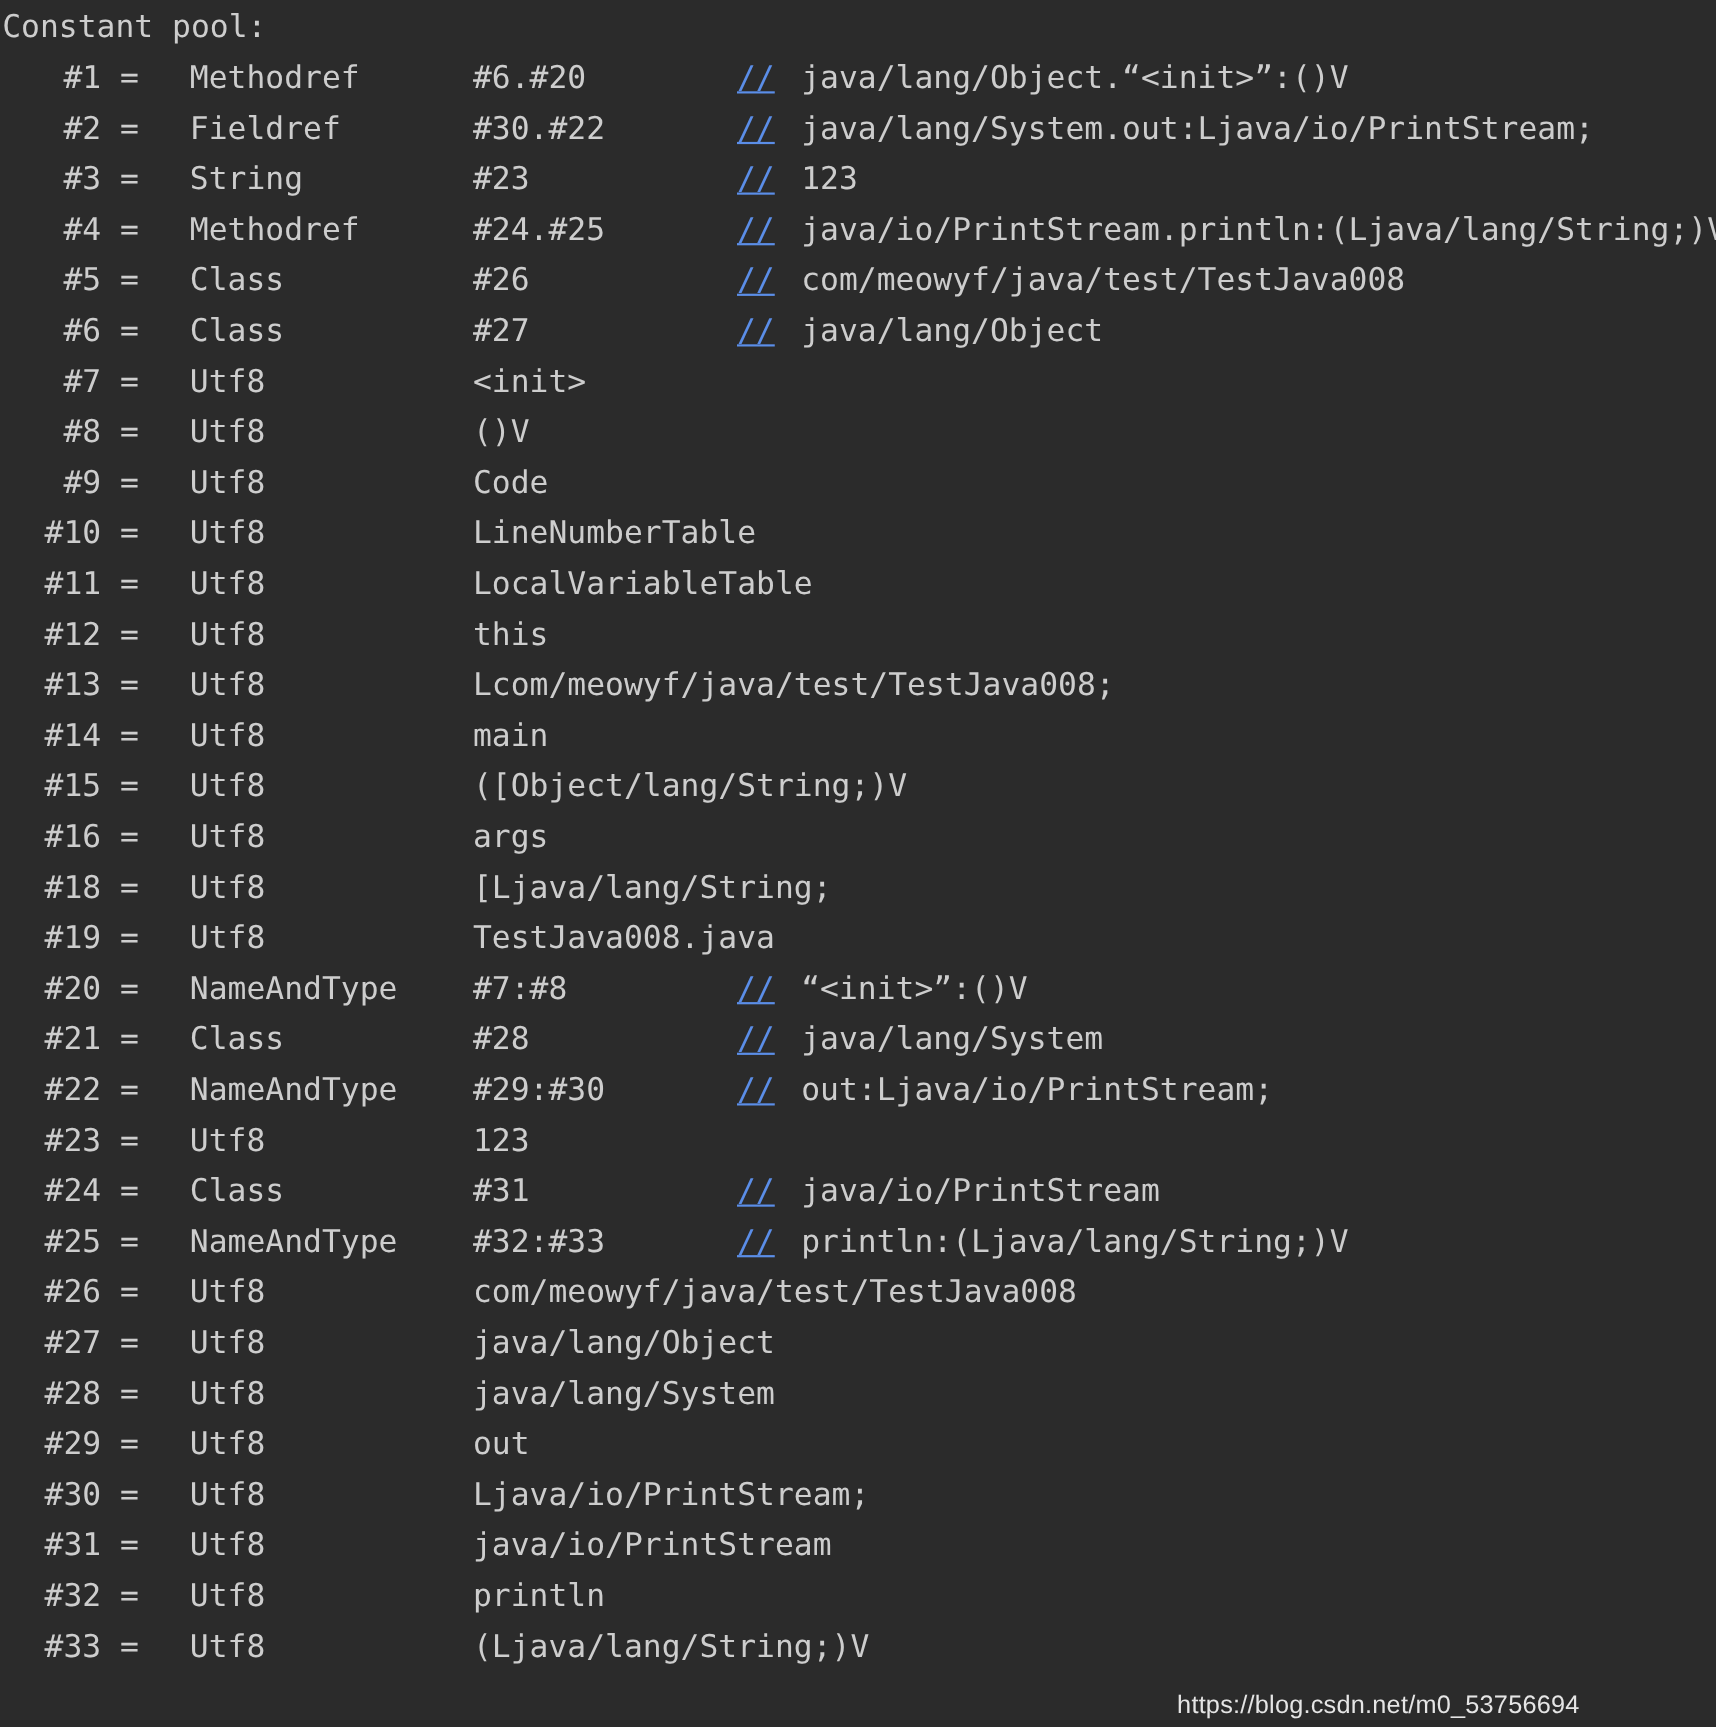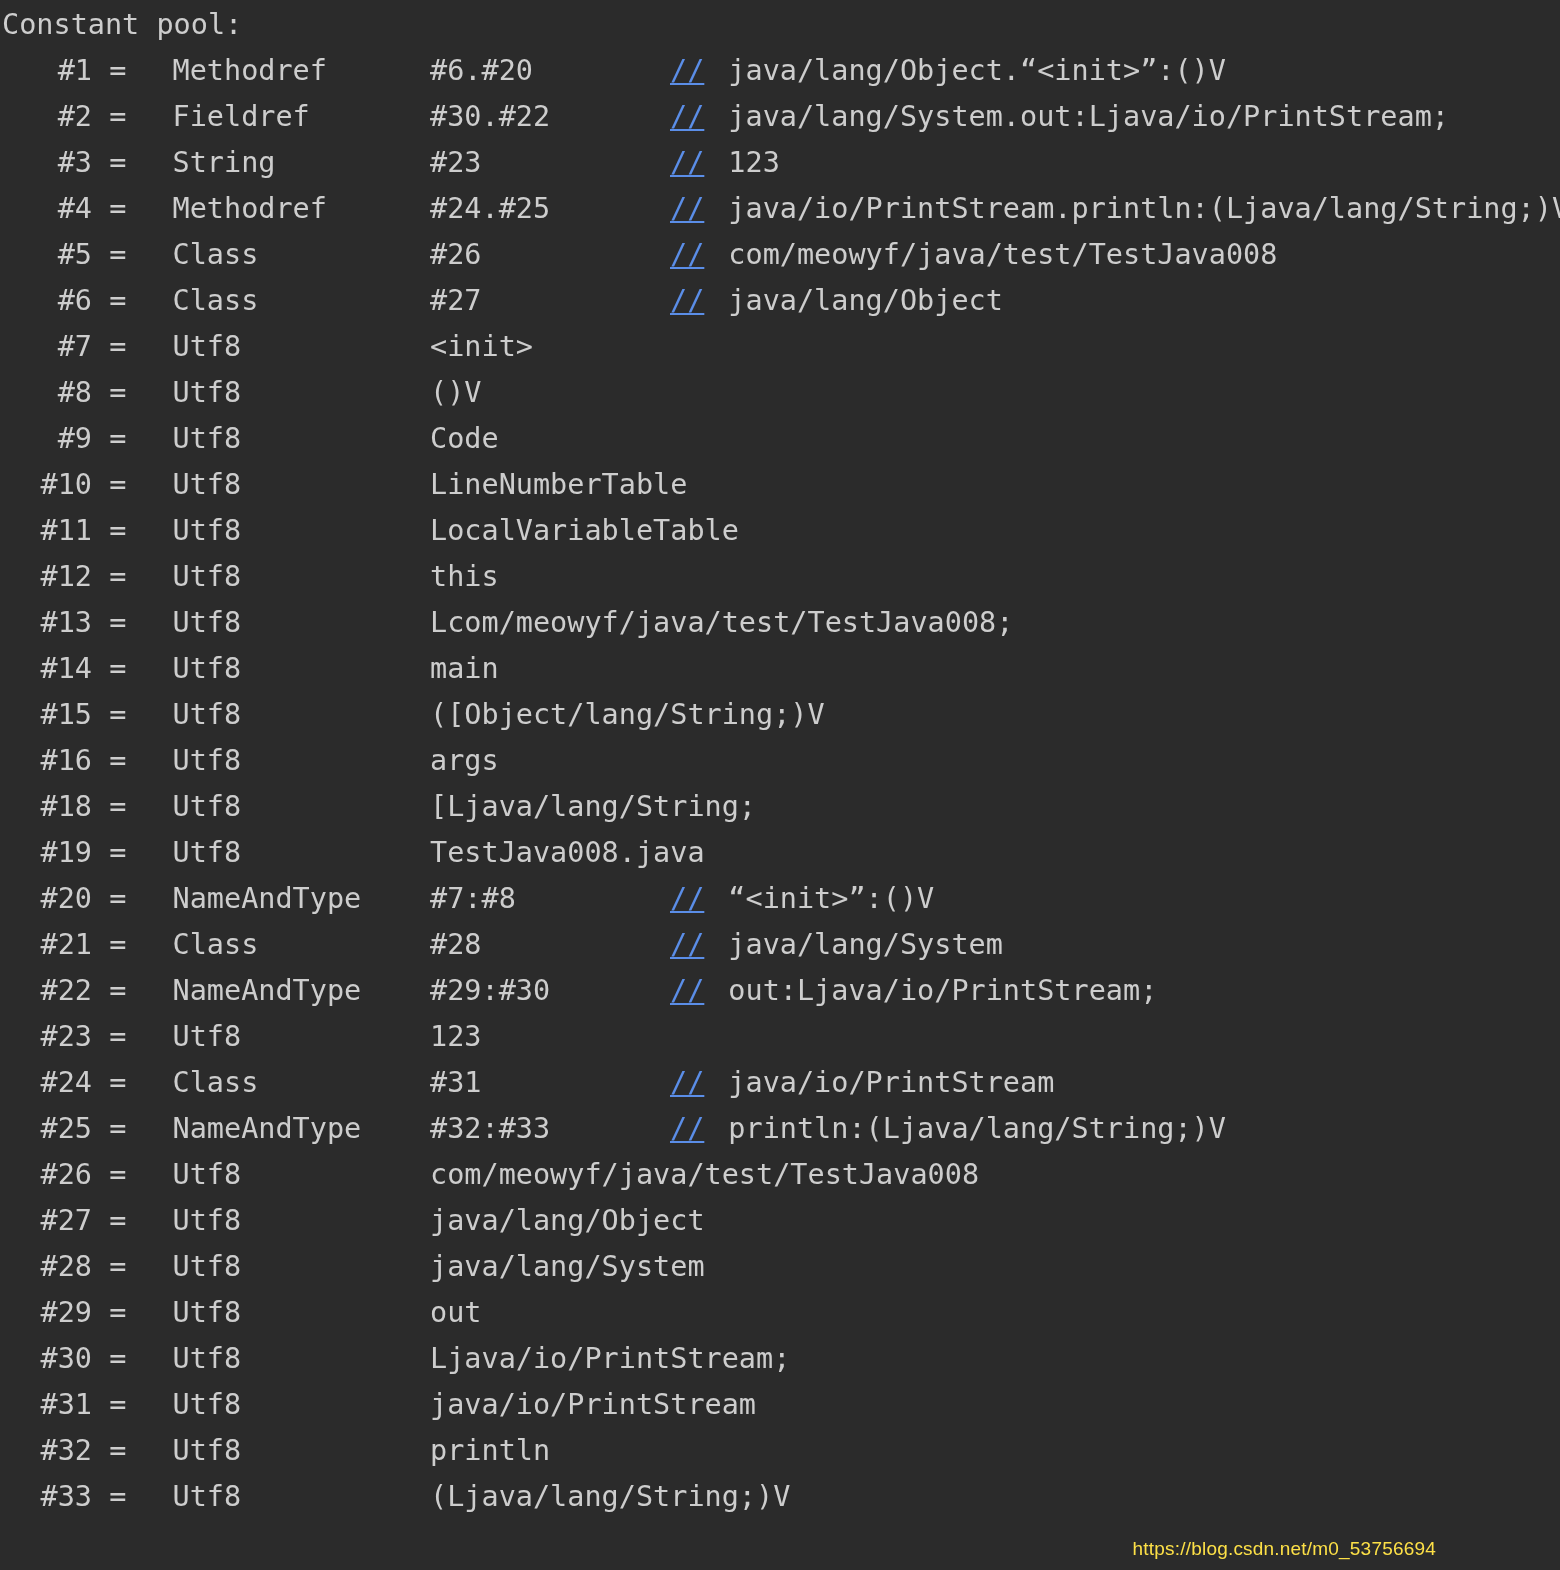--- a/index.html
+++ b/index.html
@@ -97,23 +97,23 @@
     color: #cdcdcd;
     white-space: pre;
     padding-left: 24px;
   }
 
   .watermark {
     position: absolute;
     right: 14px;
     bottom: 10px;
     font-family: "Liberation Sans", "DejaVu Sans", sans-serif;
-    font-size: 19px;
+    font-size: 23px;
     line-height: 22px;
-    color: #fde047;
+    color: #e5e5e5;
     letter-spacing: 0.2px;
     white-space: pre;
   }
 </style>
 </head>
 <body>
 
 <div id="terminal">
 
   <div class="pool-header">Constant pool:</div>

